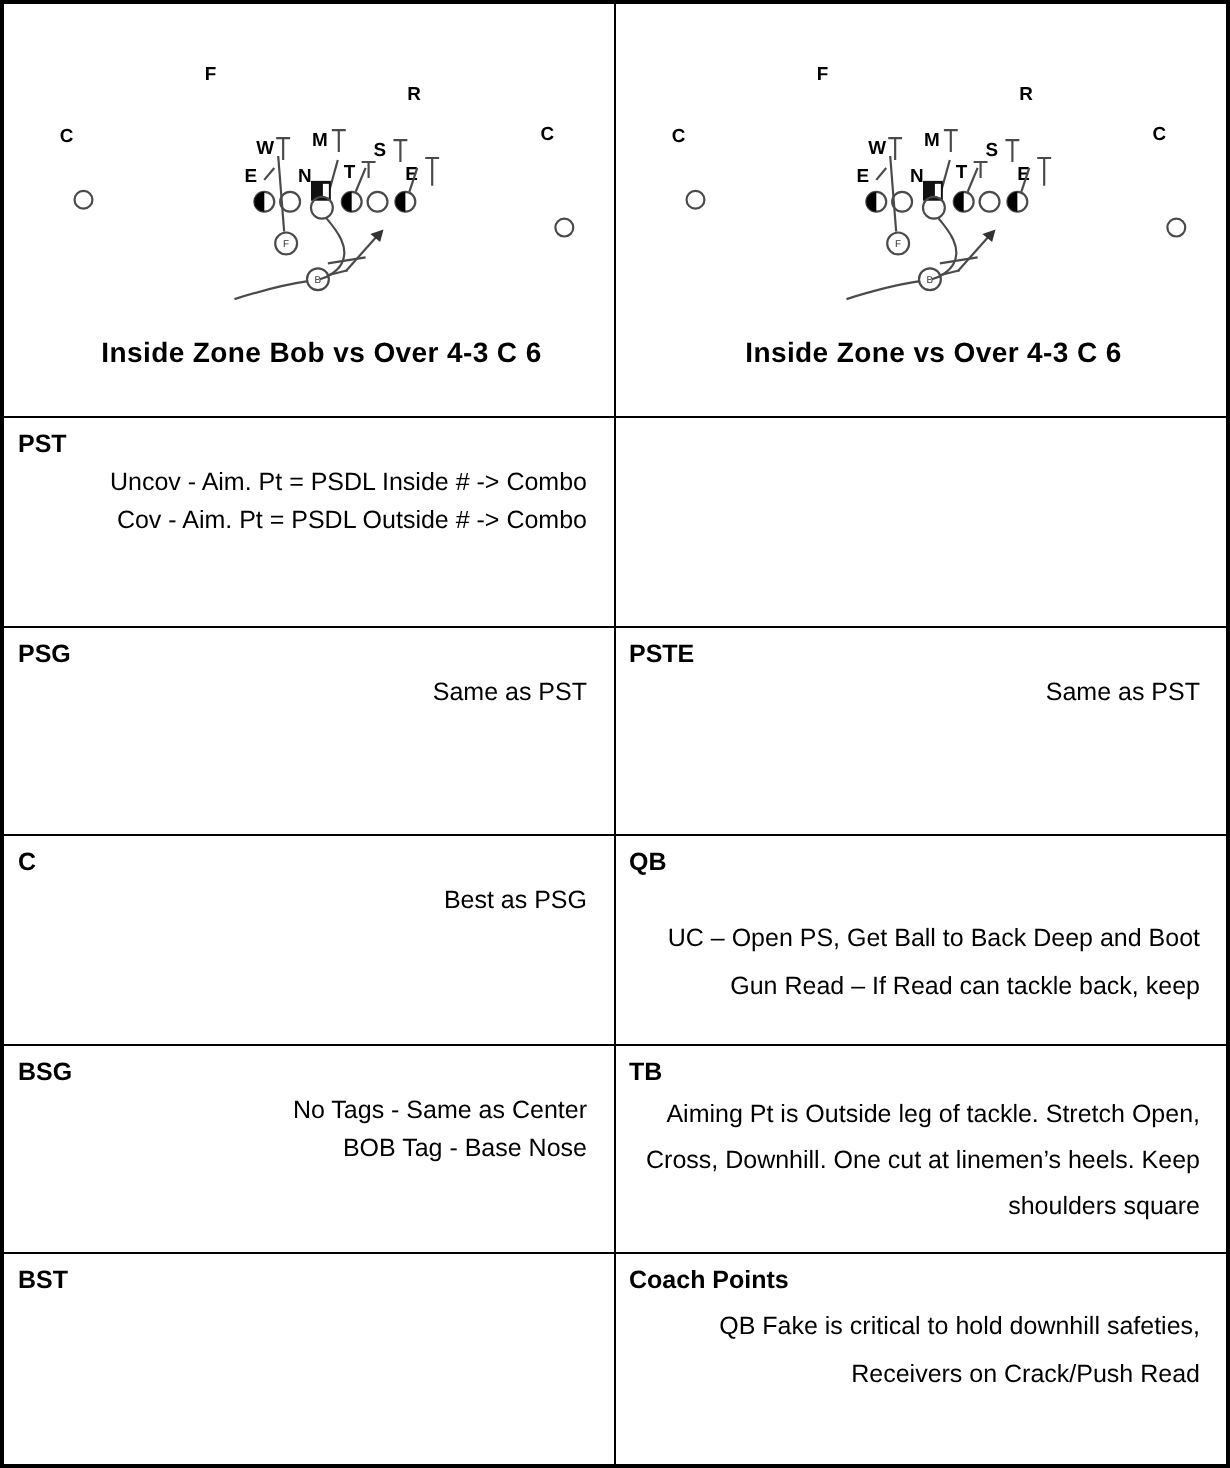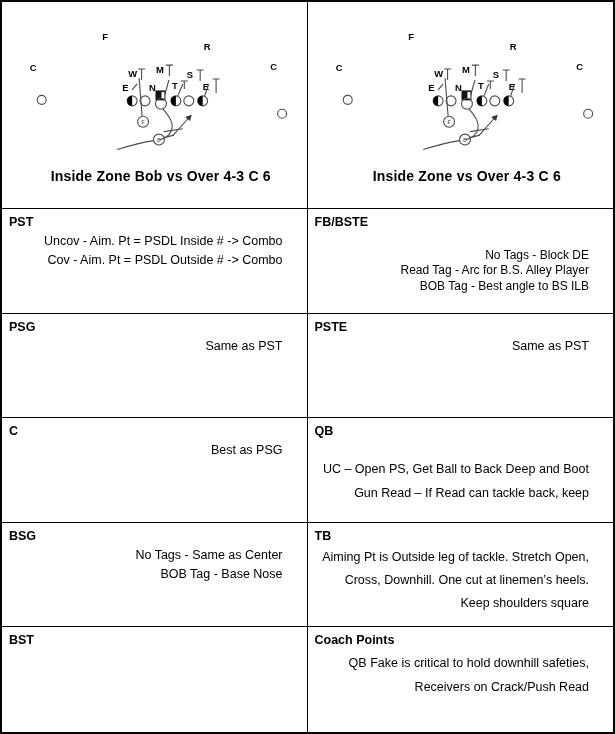--- a/index.html
+++ b/index.html
@@ -18,21 +18,21 @@
   .panel {
     display:flex; flex-direction:column; align-items:center;
     overflow:hidden; box-sizing:border-box;
   }
   .panel svg { display:block; margin-top:2px; }
   .diagram-title {
     font-size:14px; font-weight:bold; margin-top:12px; text-align:center;
     letter-spacing:0.2px;
     margin-left:13px;
   }
-  .cell { box-sizing:border-box; padding:4px 24px 0 7px; overflow:hidden; }
+  .cell { box-sizing:border-box; padding:4px 13px 0 7px; overflow:hidden; }
   .hdr  { font-size:12.5px; font-weight:bold; line-height:19px; }
   .body { font-size:12.5px; line-height:19px; white-space:pre-line;text-align:right; }
   .body.compact { font-size:12px; line-height:15.5px; }
   .body.spread  { line-height:24px;margin-top:16px; }
   .body.tbline  { line-height:23px; }
   .body.coach   { line-height:24px; margin-top:1px; }
   
   .dg-stroke { stroke:#4a4a4a; fill:none; stroke-width:1.1; }
   .dg-label  { font-family:"Liberation Sans", sans-serif; font-size:9.5px; font-weight:bold; fill:#000; }
   .dg-tiny   { font-family:"Liberation Sans", sans-serif; font-size:5px; fill:#333; }
@@ -175,25 +175,20 @@
 
       <div class="diagram-title">Inside Zone vs Over 4-3 C 6</div>
     </div>
 
     <div class="cell col-l rowcut">
       <div class="hdr">PST</div>
       <div class="body">Uncov - Aim. Pt = PSDL Inside # -&gt; Combo
 Cov - Aim. Pt = PSDL Outside # -&gt; Combo</div>
     </div>
     <div class="cell rowcut">
-      <div class="hdr">FB/BSTE</div>
-      <div class="body compact">
-No Tags - Block DE
-Read Tag - Arc for B.S. Alley Player
-BOB Tag - Best angle to BS ILB</div>
     </div>
 
     <div class="cell col-l rowcut">
       <div class="hdr">PSG</div>
       <div class="body">Same as PST</div>
     </div>
     <div class="cell rowcut">
       <div class="hdr">PSTE</div>
       <div class="body">Same as PST</div>
     </div>

